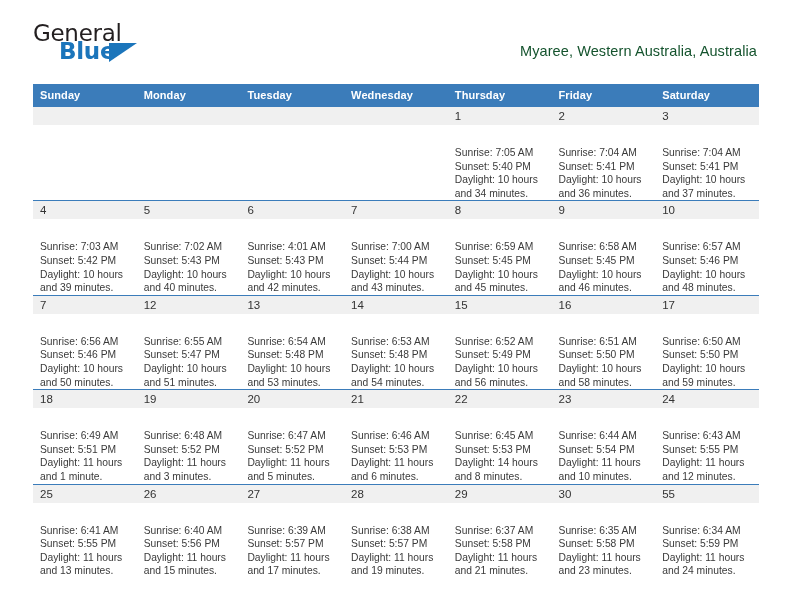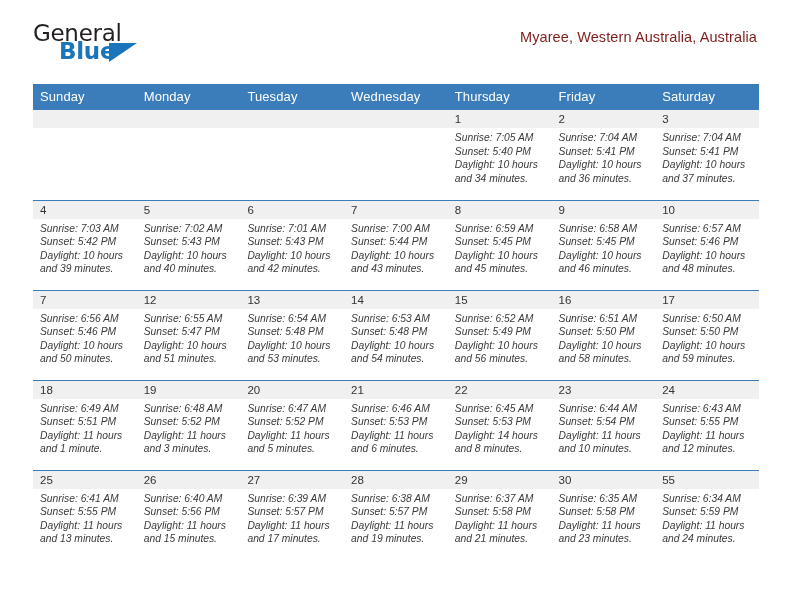--- a/index.html
+++ b/index.html
@@ -72,38 +72,38 @@
   .cal-title {
     font-size: 29px;
     font-weight: 400;
     color: #222222;
     line-height: 1.15;
     letter-spacing: 0.2px;
   }
   .cal-subtitle {
     font-size: 14.5px;
     font-weight: 400;
-    color: #7f1d1d;
-    margin-top: 7px;
+    color: #14532d;
+    margin-top: 21px;
     letter-spacing: 0.1px;
   }
 
   
   .calendar {
     width: 726px;
     border-collapse: collapse;
     table-layout: fixed;
     margin-top: 6px;
   }
 
   .calendar th {
     background: #3b7cba;
     color: #ffffff;
-    font-size: 13px;
-    font-weight: 400;
+    font-size: 11px;
+    font-weight: 700;
     text-align: left;
     padding: 5px 0 6px 7px;
     height: 21px;
     letter-spacing: 0.1px;
   }
 
   .calendar td {
     vertical-align: top;
     width: 103.71px;
     height: 90px;
@@ -116,25 +116,24 @@
   .daynum {
     background: #f0f0f0;
     height: 18px;
     font-size: 11.5px;
     color: #333333;
     padding: 2px 0 0 7px;
     line-height: 15px;
   }
 
   .cellbody {
-    padding: 3px 8px 0 7px;
+    padding: 21px 8px 0 7px;
     font-size: 10.3px;
     line-height: 13.6px;
     color: #3a3a3a;
-    font-style: italic;
   }
   .cellbody div { white-space: nowrap; }
   .cellbody .dl { white-space: normal; }
 
   .empty .daynum { background: #f0f0f0; }
 </style>
 </head>
 <body>
 
 <div class="page">
@@ -217,21 +216,21 @@
             <div class="daynum">5</div>
             <div class="cellbody">
               <div>Sunrise: 7:02 AM</div>
               <div>Sunset: 5:43 PM</div>
               <div class="dl">Daylight: 10 hours and 40 minutes.</div>
             </div>
           </td>
           <td>
             <div class="daynum">6</div>
             <div class="cellbody">
-              <div>Sunrise: 7:01 AM</div>
+              <div>Sunrise: 4:01 AM</div>
               <div>Sunset: 5:43 PM</div>
               <div class="dl">Daylight: 10 hours and 42 minutes.</div>
             </div>
           </td>
           <td>
             <div class="daynum">7</div>
             <div class="cellbody">
               <div>Sunrise: 7:00 AM</div>
               <div>Sunset: 5:44 PM</div>
               <div class="dl">Daylight: 10 hours and 43 minutes.</div>

